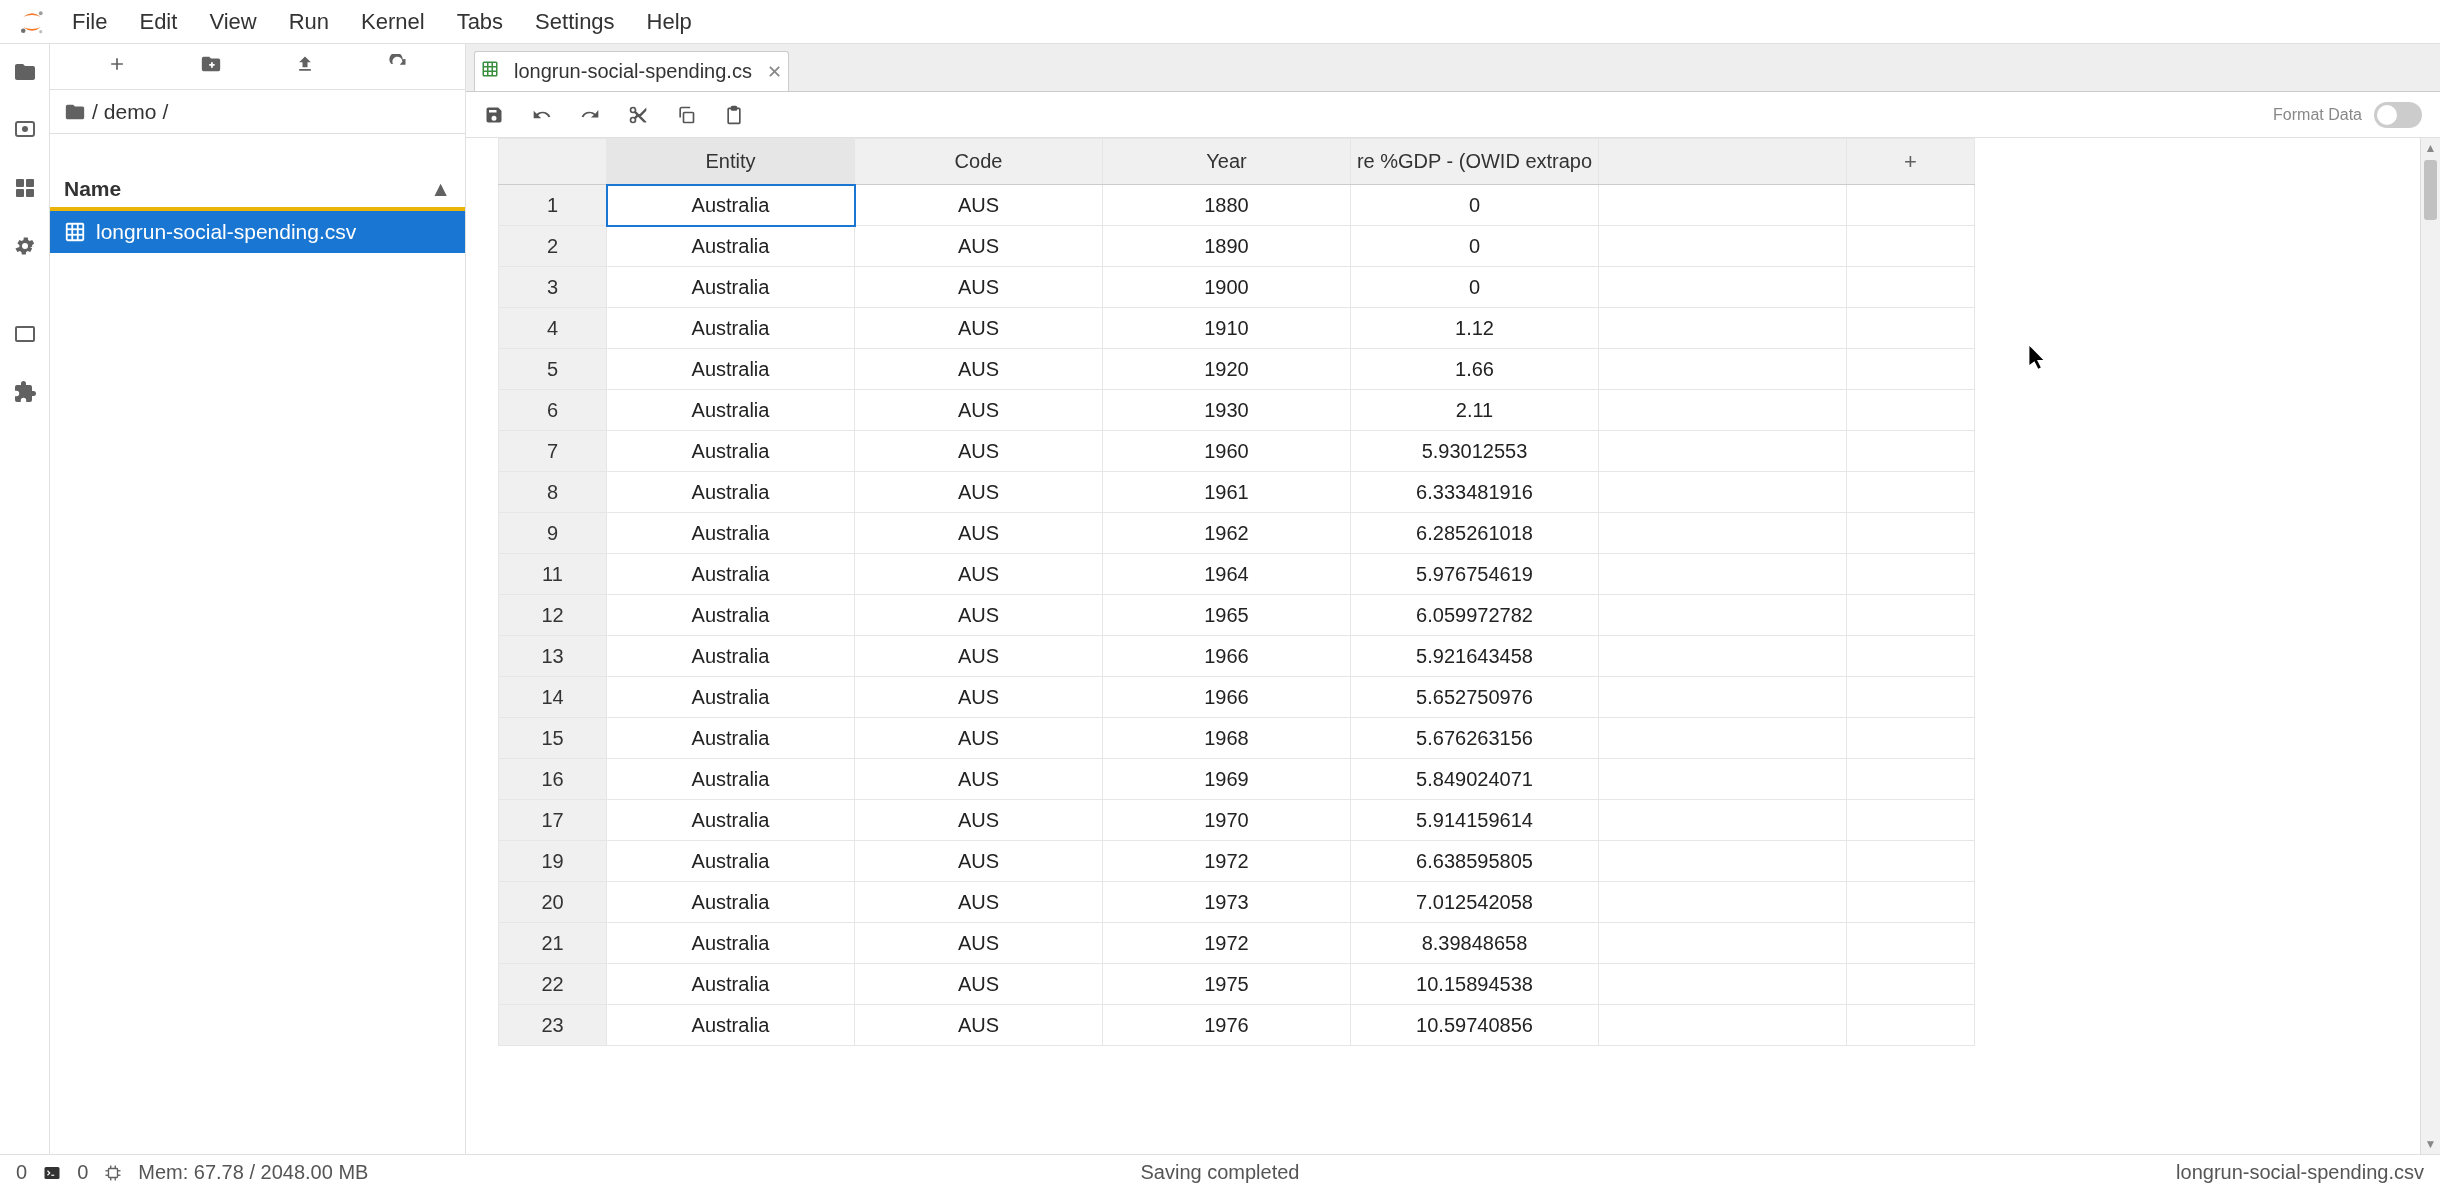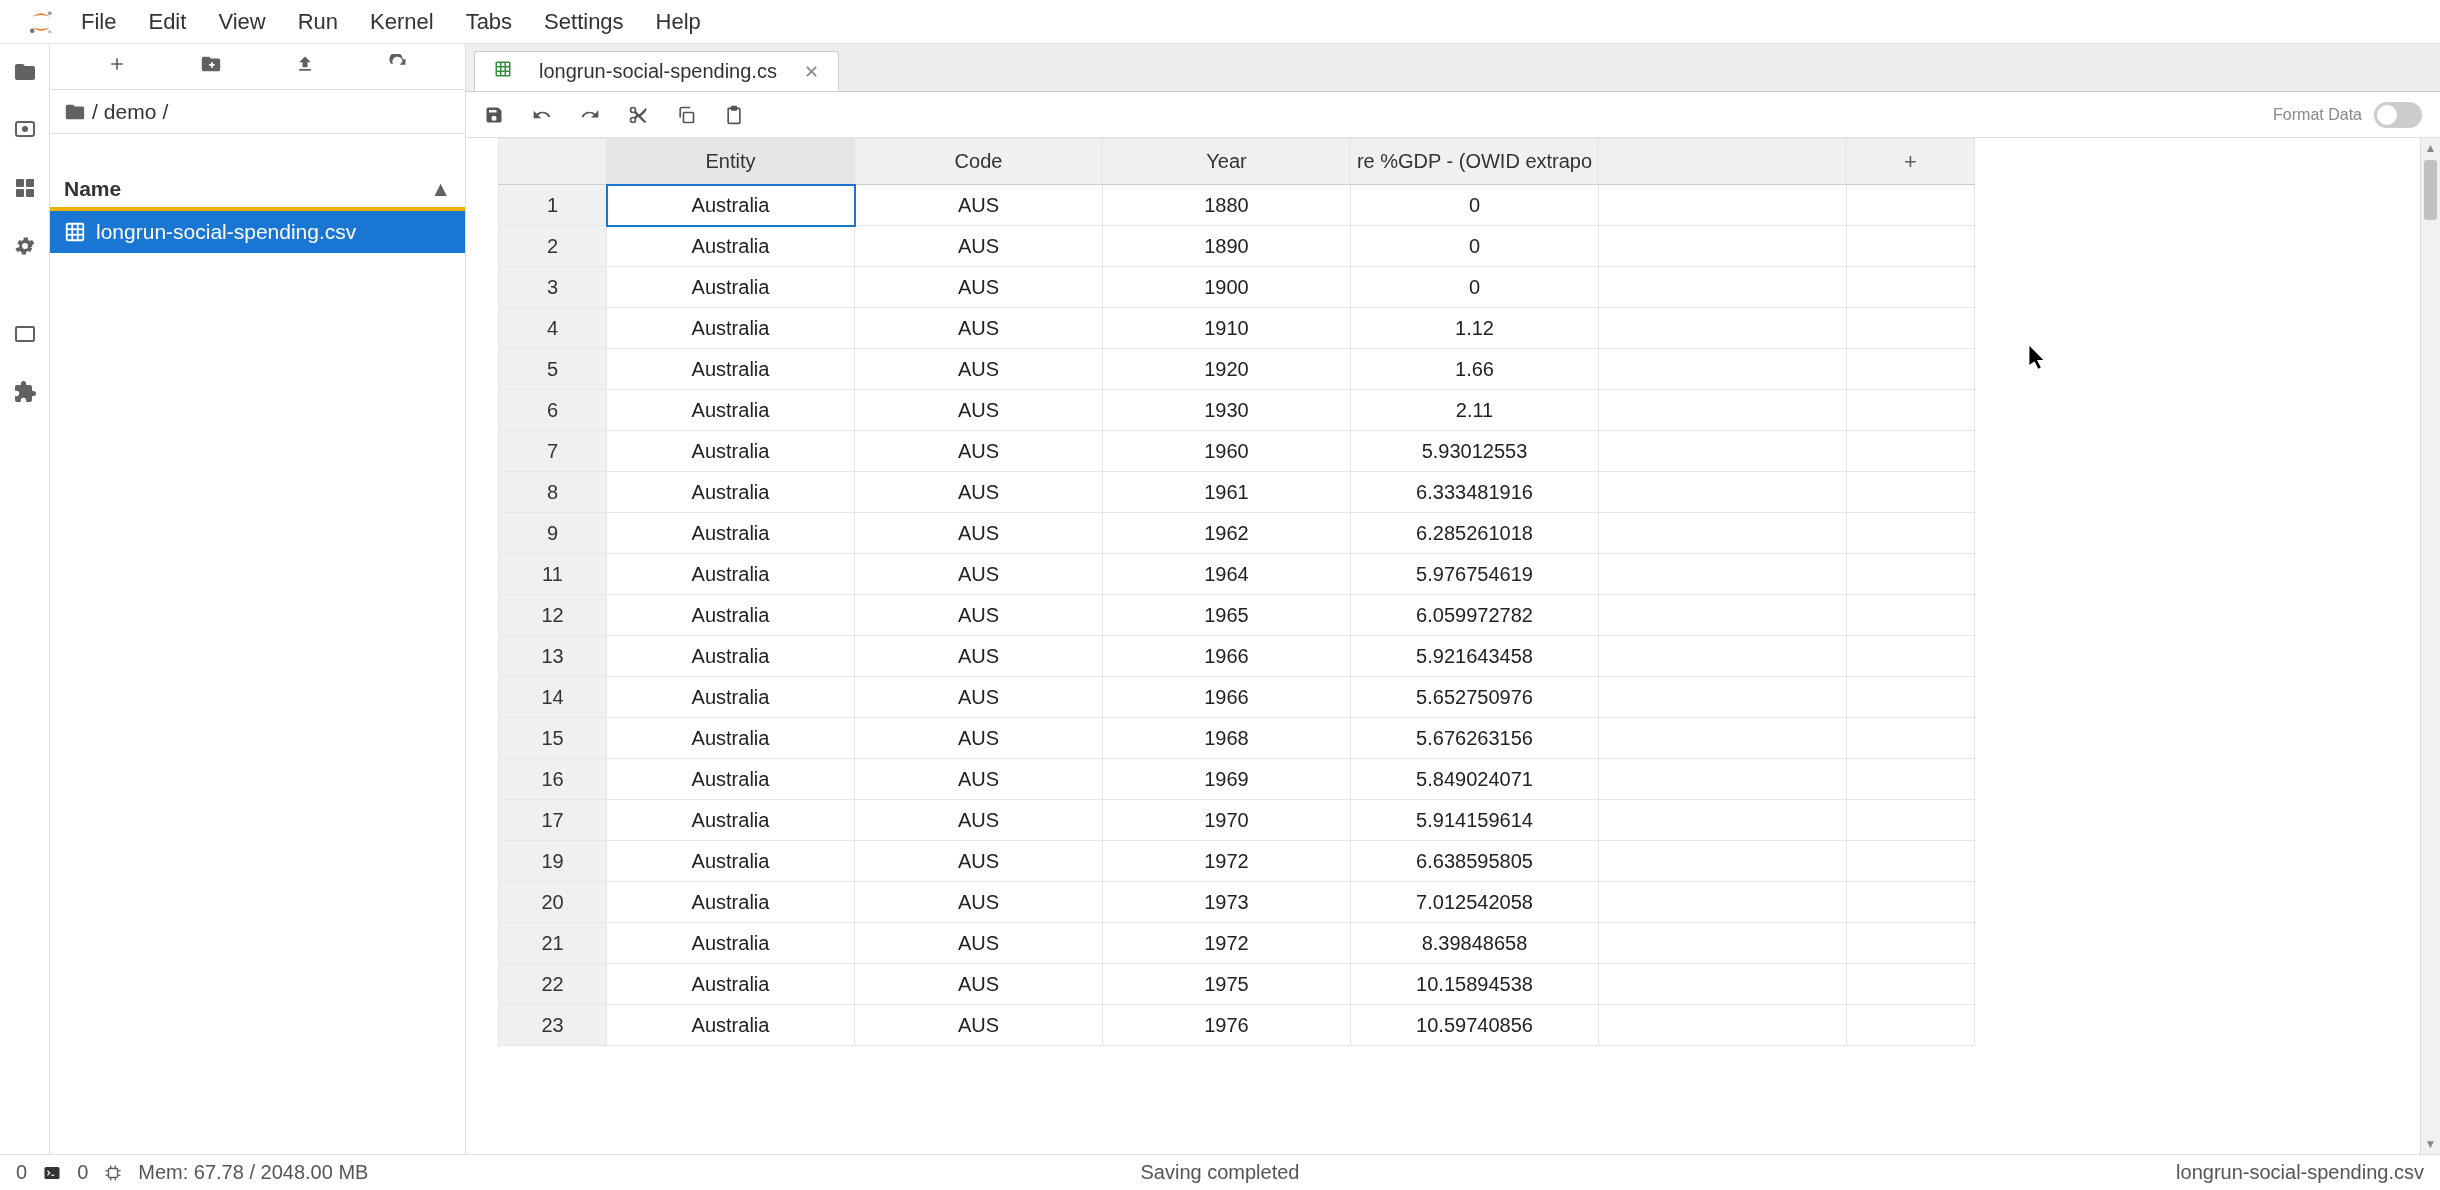--- a/index.html
+++ b/index.html
@@ -13,21 +13,21 @@
   overflow: hidden;
   position: relative;
 }
 
 
 .menubar {
   height: 44px;
   display: flex;
   align-items: center;
   border-bottom: 1px solid #e0e0e0;
-  padding-left: 21px;
+  padding-left: 12px;
   font-size: 22px;
 }
 .logo {
   width: 32px; height: 32px;
   margin: 0 8px 0 4px;
   display: flex; align-items: center; justify-content: center;
 }
 .menubar .mitem {
   padding: 8px 16px;
   cursor: pointer;
@@ -134,22 +134,22 @@
 }
 .tab {
   background: #fff;
   border: 1px solid #ccc;
   border-bottom: none;
   border-top-left-radius: 3px;
   border-top-right-radius: 3px;
   height: 40px;
   display: flex;
   align-items: center;
-  padding: 0 19px;
-  gap: 27px;
+  padding: 0 6px;
+  gap: 15px;
   font-size: 20px;
   color: #333;
 }
 .tab .close { color: #888; cursor: pointer; font-size: 18px; }
 .editor-toolbar {
   height: 46px;
   background: #fff;
   border-bottom: 1px solid #e0e0e0;
   display: flex;
   align-items: center;

